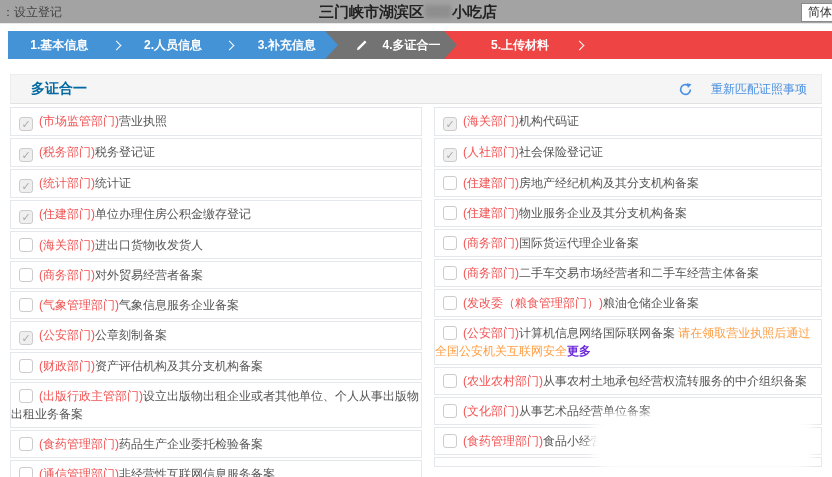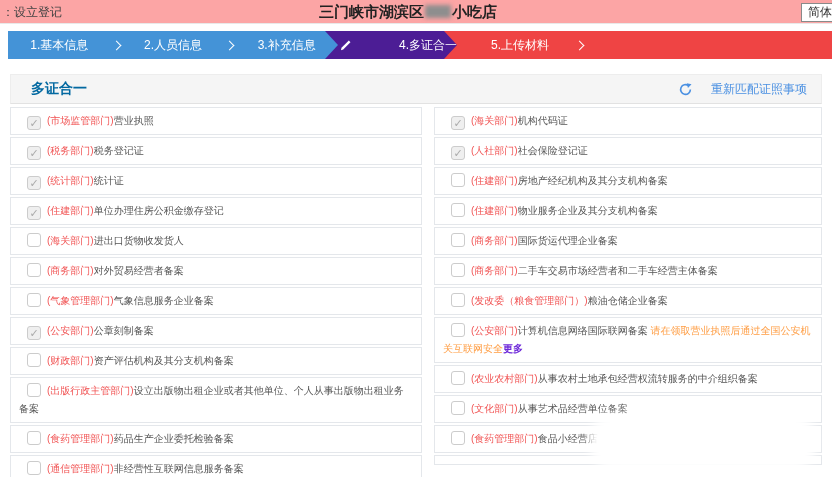--- a/index.html
+++ b/index.html
@@ -1,59 +1,59 @@
 <!DOCTYPE html>
 <html><head>
 <meta charset="utf-8">
 <style>
   * { box-sizing: border-box; margin: 0; padding: 0; }
   html,body { width: 832px; height: 477px; overflow: hidden; background: #fff;
     font-family: "Liberation Sans", "DejaVu Sans", sans-serif; }
   body { position: relative; }
 
   
-  .topbar { height: 24px; background: #fca5a5; position: relative;
+  .topbar { height: 24px; background: #a3a3a3; position: relative;
     font-size: 12px; color: #444; line-height: 24px; border-bottom: 1px solid #e9e9e9; }
   .breadcrumb { padding-left: 2px; }
   .page-title { position: absolute; left: 0; right: 16px; top: 0; text-align: center;
     font-size: 15px; font-weight: bold; color: #222; line-height: 23px; }
   .title-blur { display: inline-block; width: 26px; height: 13px; background: #8e8e8e;
     filter: blur(2px); vertical-align: -1px; margin: 0 1px; }
   .lang-btn { position: absolute; right: -7px; top: 3px; border: 1px solid #8a8a8a;
     background: #fff; font-size: 12px; line-height: 15px; padding: 1px 6px; color: #333; cursor: pointer; }
 
   
   .wizard { display: flex; height: 28px; margin: 7px 0 0 8px; font-size: 12px; color: #fff; }
   .seg { display: flex; align-items: center; height: 28px; }
   .seg-blue { background: #4493d7; flex: 0 0 330px; z-index: 3; margin-right: -13px;
     clip-path: polygon(0 0, calc(100% - 13px) 0, 100% 50%, calc(100% - 13px) 100%, 0 0, 0 100%, calc(100% - 13px) 100%, 100% 50%, calc(100% - 13px) 0, 0 0); }
   .seg-blue { clip-path: polygon(0 0, calc(100% - 13px) 0, 100% 50%, calc(100% - 13px) 100%, 0 100%); }
-  .seg-yellow { background: #4c1d95; flex: 0 0 132px; z-index: 2; margin-right: -13px;
+  .seg-yellow { background: #737373; flex: 0 0 132px; z-index: 2; margin-right: -13px;
     clip-path: polygon(0 0, calc(100% - 13px) 0, 100% 50%, calc(100% - 13px) 100%, 0 100%);
-    justify-content: space-between; padding-left: 14px; gap: 14px; }
+    justify-content: center; padding-left: 14px; gap: 14px; }
   .seg-gray { background: #ef4444; flex: 1; z-index: 1; padding-left: 30px; }
-  .stepl { flex: 1; text-align: center; cursor: pointer; white-space: nowrap; }
+  .stepl { flex: 1; text-align: center; cursor: pointer; white-space: nowrap; font-weight: bold; }
   .seg-gray .stepl { flex: 0 0 auto; width: 92px; }
   .chv { width: 7px; height: 7px; border-top: 1px solid #fff; border-right: 1px solid #fff;
     transform: rotate(45deg); flex: 0 0 auto; margin: 0 2px; }
   .seg-gray .chv { margin-left: 10px; }
   .pencil { width: 13px; height: 13px; flex: 0 0 auto; }
 
   
   .section-head { margin: 15px 10px 0; background: #f5f5f5; border: 1px solid #ededed;
     border-bottom: 1px solid #e2e2e2; height: 30px; display: flex; align-items: center;
     justify-content: space-between; padding: 0 14px 0 20px; }
   .section-title { font-size: 14px; font-weight: bold; color: #0369a1; }
   .refresh { color: #4a90e2; font-size: 12px; display: flex; align-items: center; gap: 19px; cursor: pointer; }
 
   
   .grid { margin: 3px 10px 0; display: grid; grid-template-columns: 412px 1fr;
     column-gap: 12px; align-items: start; }
   .col { display: flex; flex-direction: column; gap: 2px; }
-  .cell { border: 1px solid #e4e7eb; padding: 4px 8px; font-size: 10px; color: #555;
+  .cell { border: 1px solid #e4e7eb; padding: 4px 0; font-size: 12px; color: #555;
     line-height: 18px; background: #fff; cursor: pointer; }
   .cb { display: inline-block; width: 14px; height: 14px; border: 1px solid #ccc;
     border-radius: 3px; background: #fff; vertical-align: -3px; margin: 0 6px 0 8px;
     text-align: center; line-height: 13px; font-size: 11px; color: #a9a9a9; }
   .cb.checked { background: #efefef; }
   .cb.checked::after { content: "✓"; }
   .dept { color: #f15353; }
   .iname { color: #555; }
   .note { color: #ff9e45; }
   .more { color: #6d28d9; cursor: pointer; text-decoration: none; font-weight: bold; }

